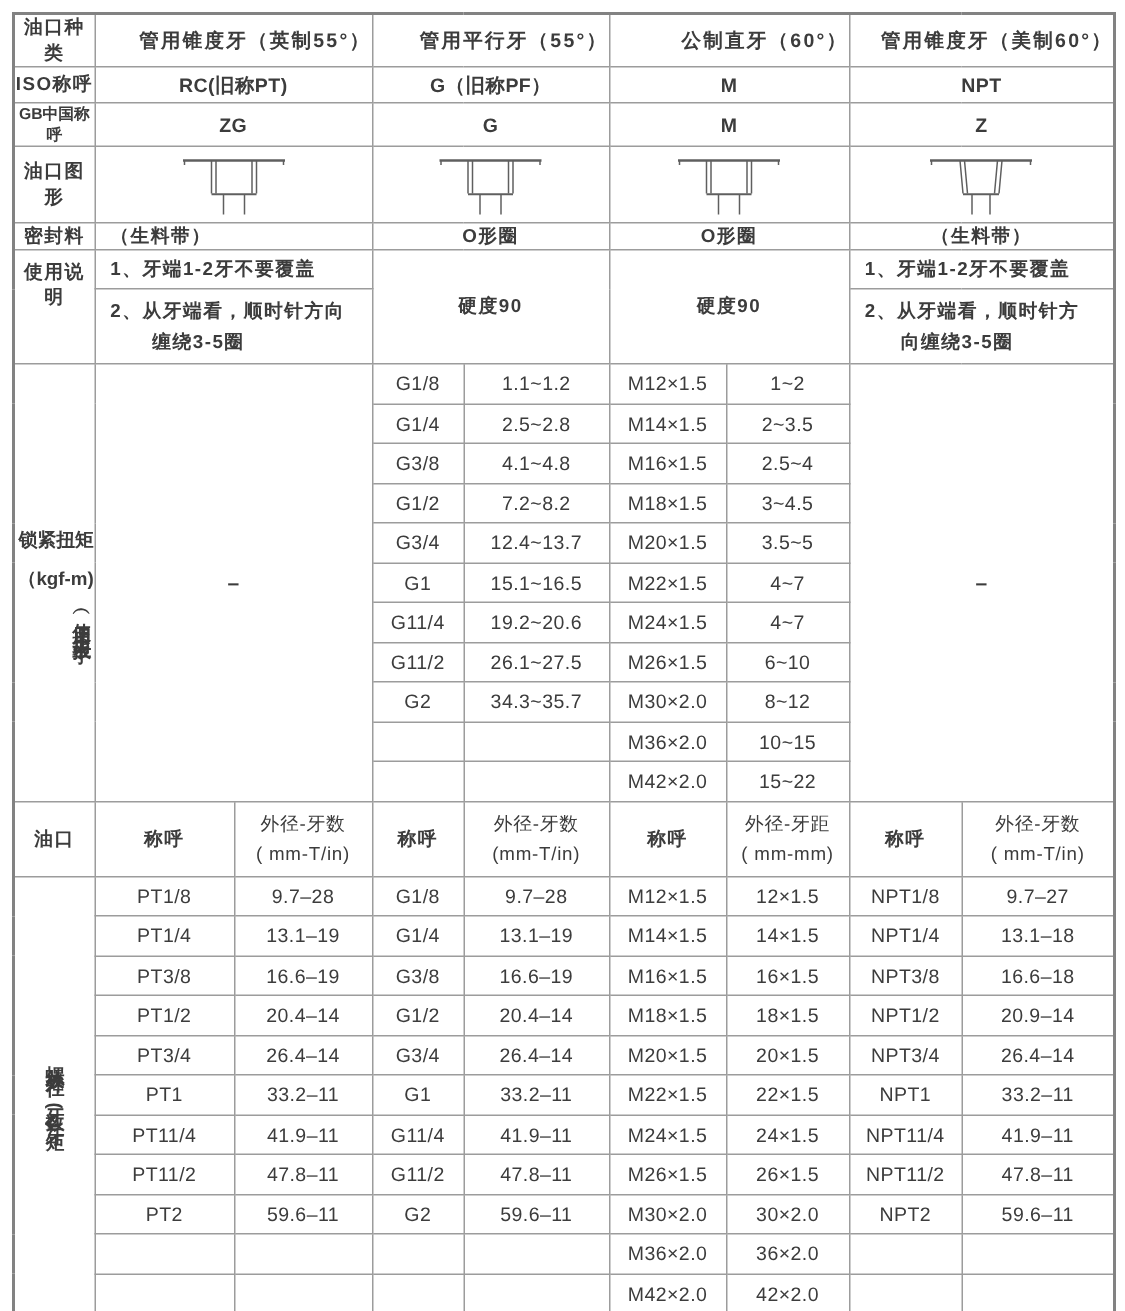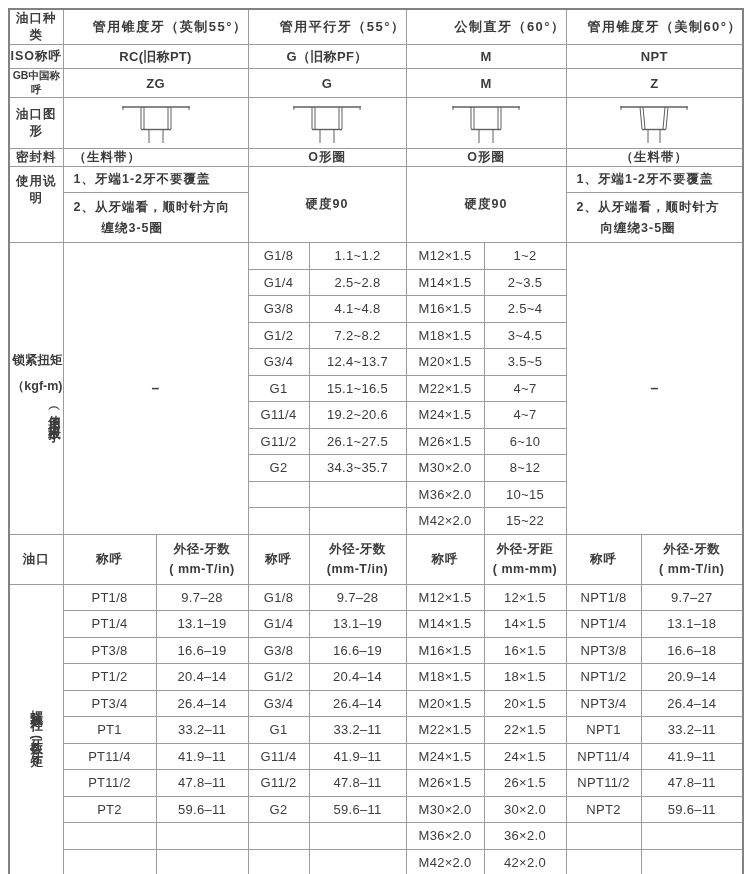--- a/index.html
+++ b/index.html
@@ -16,21 +16,21 @@
   .lbl{font-weight:bold;font-size:12.5px;letter-spacing:1px;margin-left:13px;}
   .lbl-sm{font-weight:bold;font-size:10.5px;letter-spacing:0;}
   .hdr{font-weight:bold;font-size:13px;letter-spacing:1.5px;text-align:right;}
   .val{font-size:13px;font-weight:400;letter-spacing:0.3px;}
   .bold{font-weight:bold;}
   .note{text-align:left;font-weight:bold;font-size:12.5px;letter-spacing:1px;
         padding-left:10px;}
   .ind1{padding-left:28px;}
   .ind2{padding-left:24px;}
   .two-line div{line-height:21px;}
-  .spec{font-weight:bold;font-size:12.5px;line-height:20px;letter-spacing:0.5px;}
+  .spec{font-weight:normal;font-size:12.5px;line-height:20px;letter-spacing:0.5px;}
   .vert{writing-mode:vertical-rl;text-orientation:mixed;letter-spacing:3px;
         font-weight:bold;font-size:12.5px;display:inline-block;}
   .torque-lbl-wrap{display:flex;flex-direction:column;align-items:flex-end;
         justify-content:center;gap:6px;}
   .torque-lbl-wrap .hline{font-weight:bold;font-size:12.5px;line-height:20px;}
   .dash{font-weight:bold;font-size:14px;}
   svg.port{display:block;margin:0 auto;}
 </style>
 </head>
 <body>

